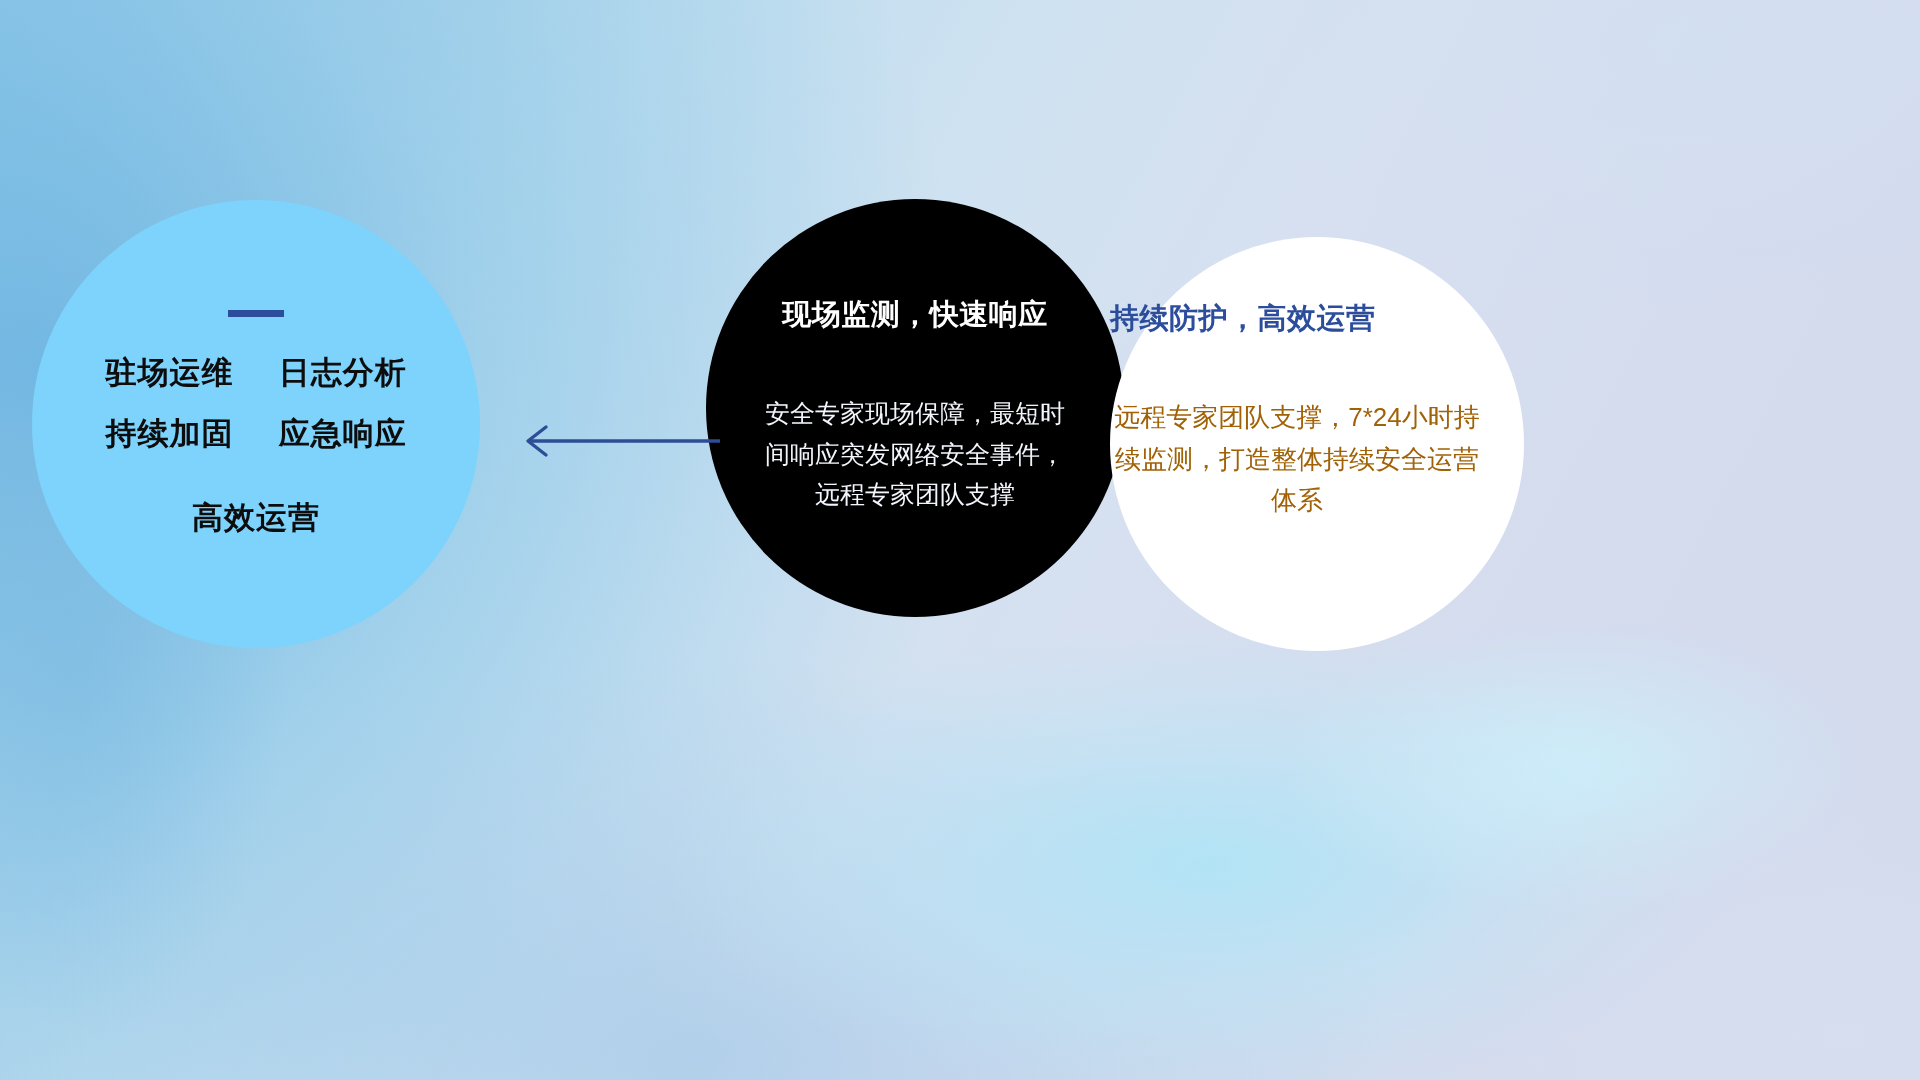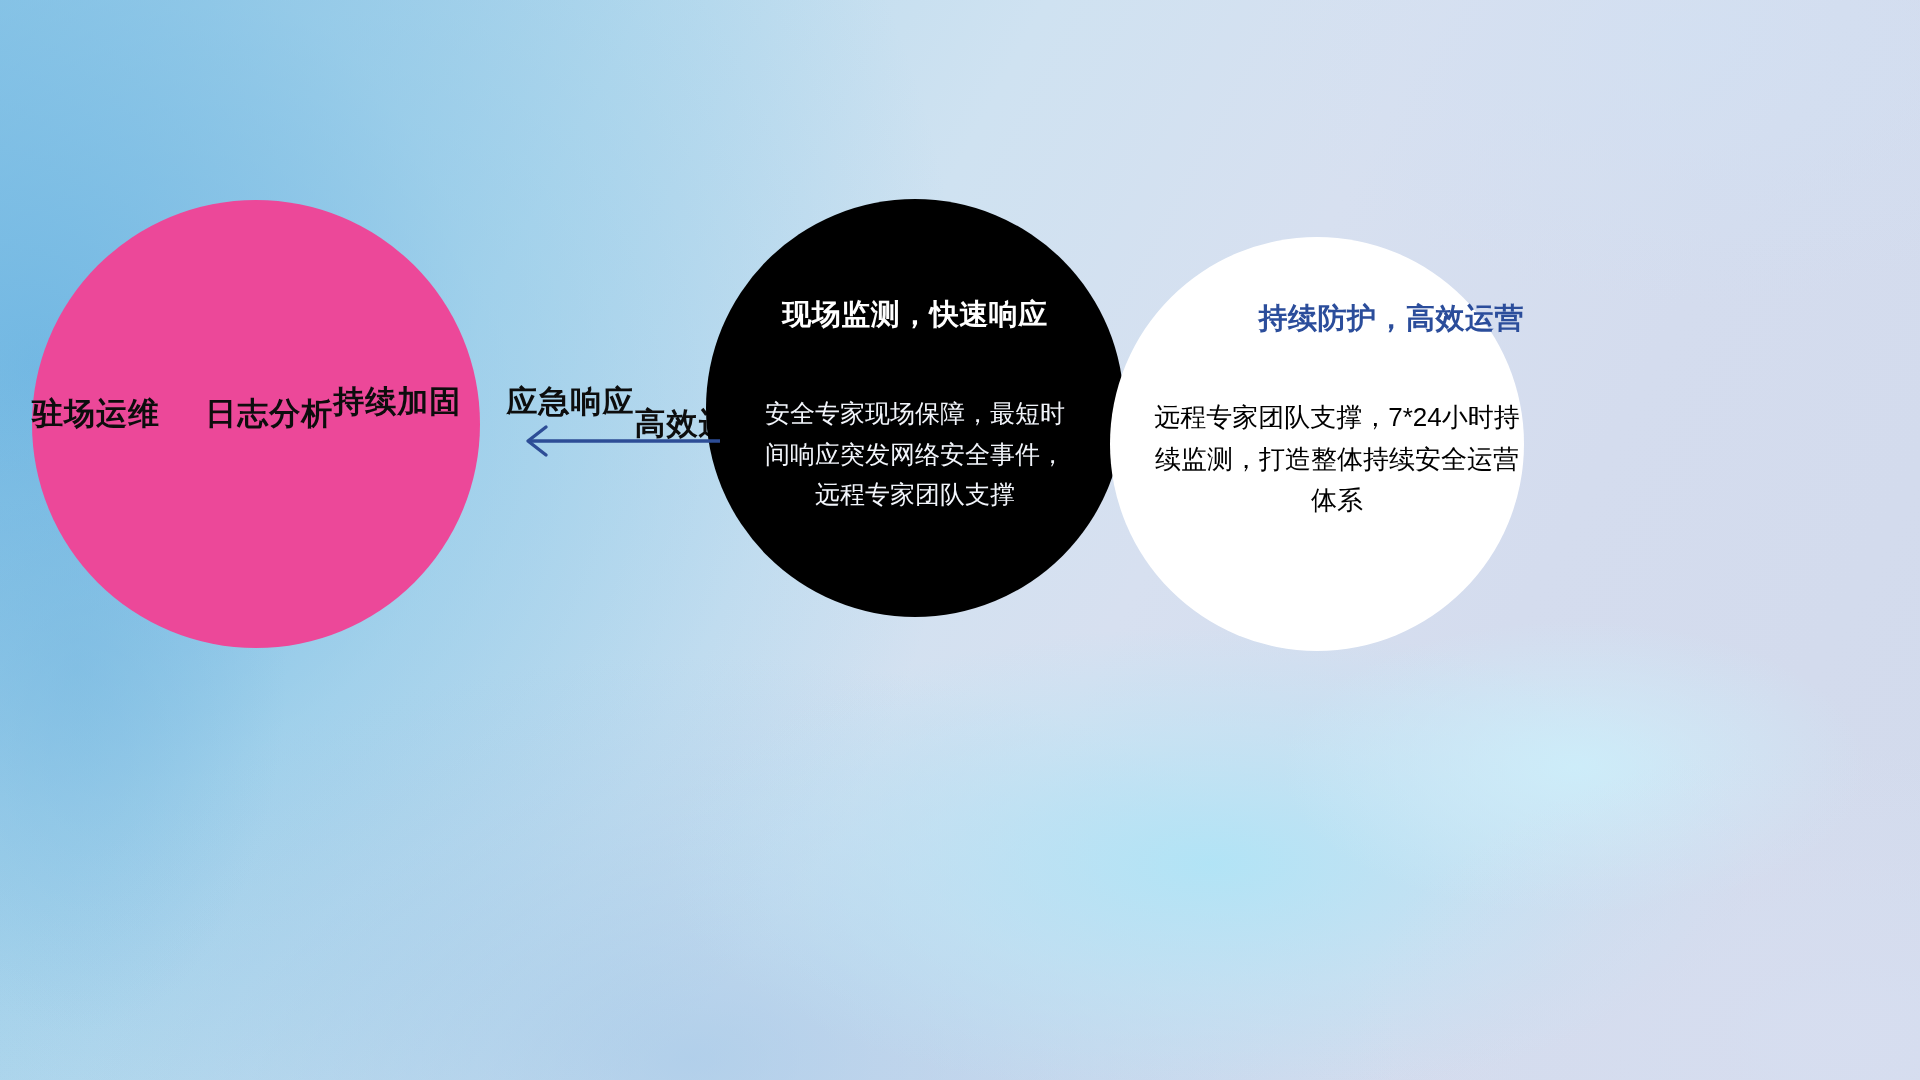--- a/index.html
+++ b/index.html
@@ -52,23 +52,23 @@
   .bg-haze-left {
     background:radial-gradient(ellipse 300px 520px at 4% 62%, rgba(120,184,224,.5) 0%, rgba(120,184,224,0) 70%);
   }
 
   
   .circle { position:absolute; border-radius:50%; }
 
   #circle-left {
     left:32px; top:200px;
     width:448px; height:448px;
-    background:#ec4899;
-    display:flex; flex-direction:row;
-    align-items:center; justify-content:flex-start;
+    background:#7dd3fc;
+    display:flex; flex-direction:column;
+    align-items:center; justify-content:center;
     z-index:3;
   }
 
   #accent-dash {
     width:56px; height:7px;
     background:#2b4d9b;
     margin-bottom:36px;
   }
 
   .kw-row {
@@ -106,35 +106,35 @@
     color:#f2f5fb;
     text-align:center;
   }
 
   #circle-right {
     left:1110px; top:237px;
     width:414px; height:414px;
     background:#ffffff;
     z-index:5;
     display:flex; flex-direction:column;
-    align-items:flex-end;
+    align-items:flex-start;
   }
   #circle-right .right-title {
     margin-top:62px;
     font-size:29px; font-weight:bold;
     color:#2b4d9b;
     white-space:nowrap;
     letter-spacing:.5px;
   }
   #circle-right .right-body {
     margin-top:58px;
     width:374px;
     font-size:26px;
     line-height:1.60;
-    color:#000000;
+    color:#a16207;
     text-align:center;
   }
 
   
   #flow-arrow {
     position:absolute;
     left:494px; top:420px;
     width:226px; height:42px;
     z-index:6;
   }

